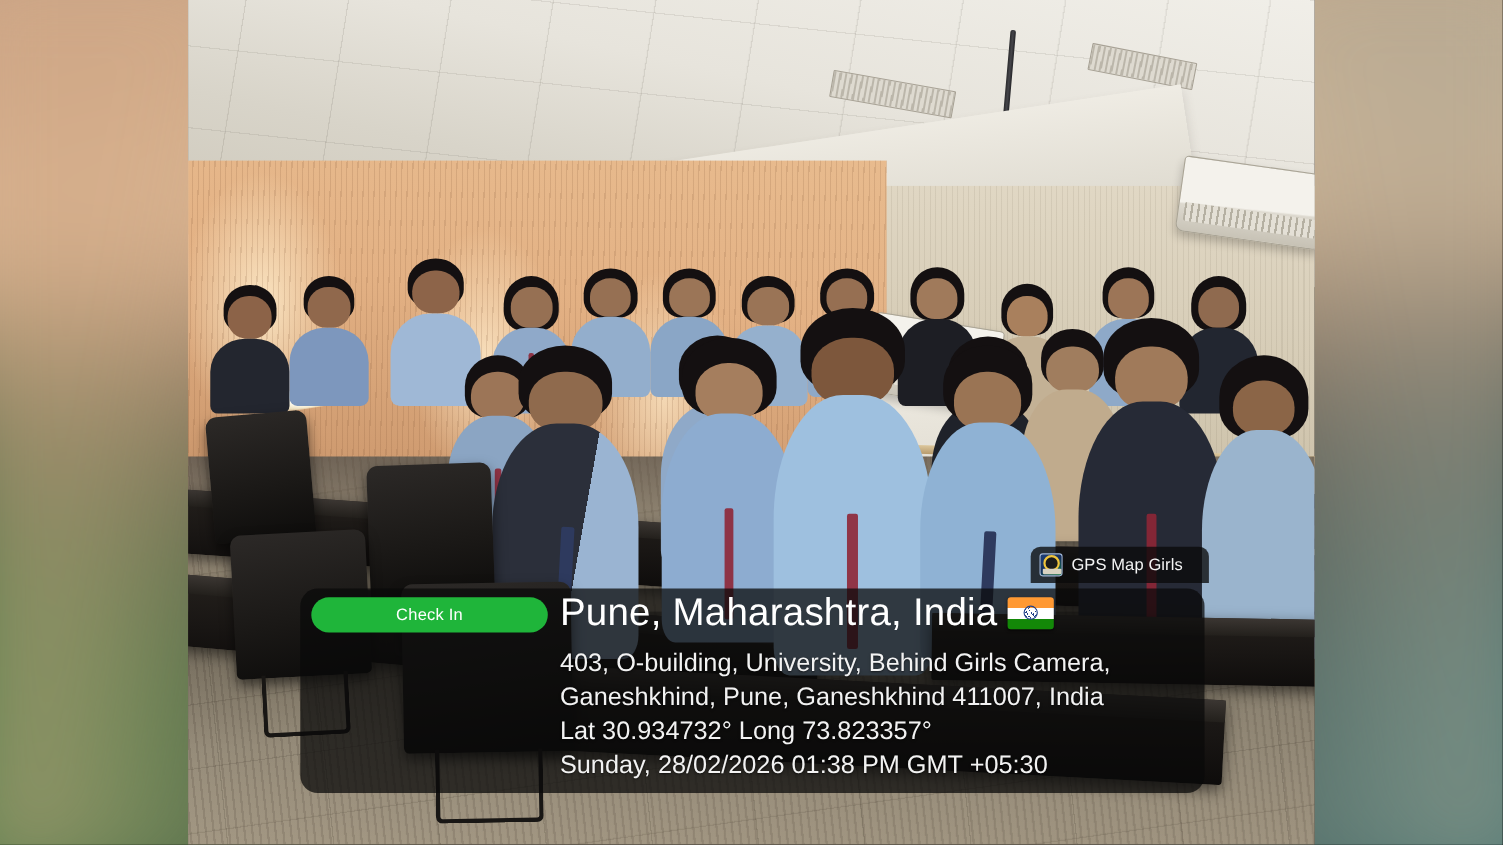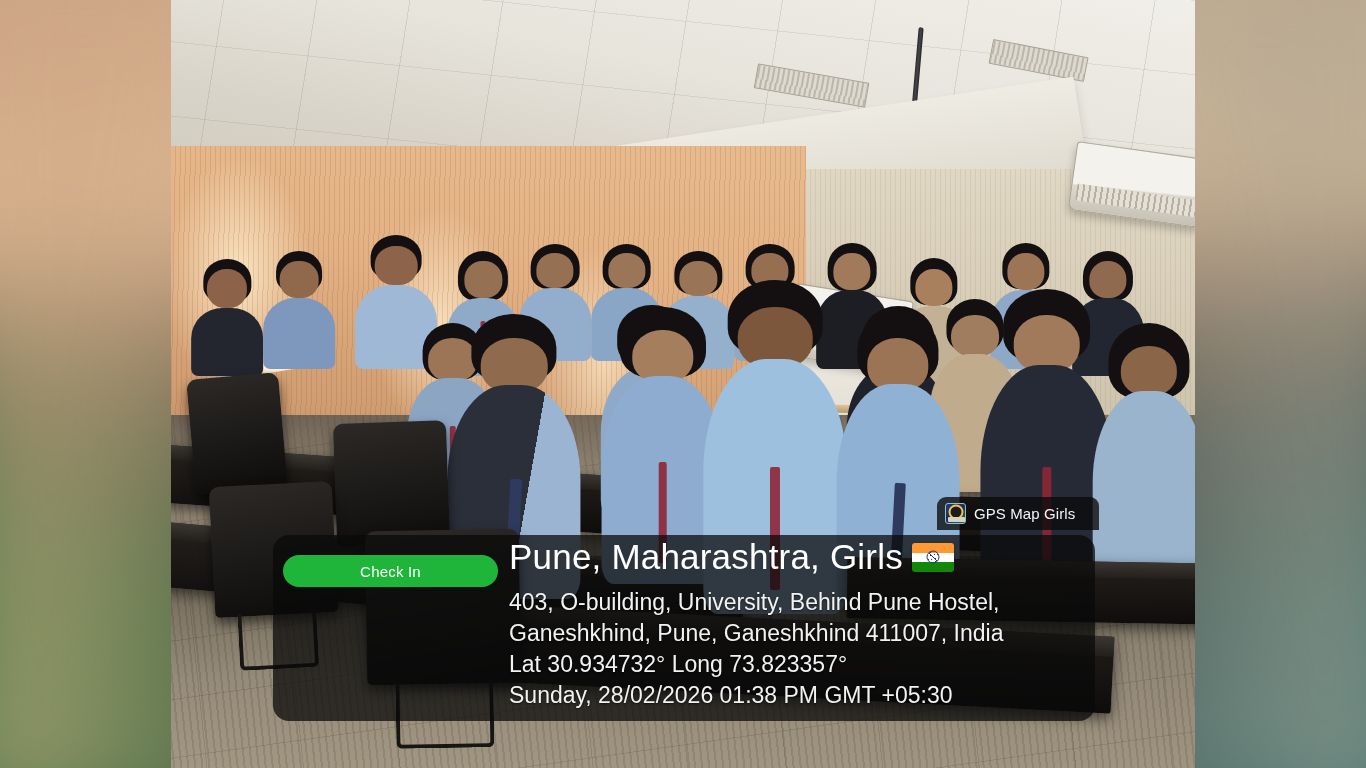--- a/index.html
+++ b/index.html
@@ -224,21 +224,21 @@
   
   .overlay{
     position:absolute; left:273px; top:535px; width:822px; height:186px;
     background:rgba(10,10,10,.74);
     border-radius:16px;
   }
   .checkin{
     position:absolute; left:10px; top:8px; width:215px; height:32px;
     background:#1fb53a; border-radius:16px;
     display:flex; align-items:center; justify-content:center;
-    color:#ffffff; font-size:15px; letter-spacing:.2px;margin-top:12px;
+    color:#ffffff; font-size:15px; letter-spacing:.2px;
   }
   .place{
     position:absolute; left:236px; top:2px;
     color:#ffffff; font-size:35px; font-weight:300; letter-spacing:.2px;
     white-space:nowrap; display:flex; align-items:center; gap:9px;
   }
   .flag{
     display:inline-block; width:42px; height:29px; border-radius:3px;
     background:linear-gradient(180deg,#ff9933 0 33.33%,#ffffff 33.33% 66.66%,#138808 66.66% 100%);
     position:relative; box-shadow:0 1px 2px rgba(0,0,0,.5);
@@ -479,25 +479,25 @@
 
   <div class="watermark">
     <div class="wm-icon"></div>
     <span class="wm-label">GPS Map Girls</span>
   </div>
 
   <div class="overlay">
     <div class="checkin">Check In</div>
 
     <div class="place">
-      <span>Pune, Maharashtra, Girls</span>
+      <span>Pune, Maharashtra, India</span>
       <span class="flag"></span>
     </div>
 
     <div class="lines">
-      <div>403, O-building, University, Behind Pune Hostel,</div>
+      <div>403, O-building, University, Behind Girls Camera,</div>
       <div>Ganeshkhind, Pune, Ganeshkhind 411007, India</div>
       <div>Lat 30.934732° Long 73.823357°</div>
       <div>Sunday, 28/02/2026 01:38 PM GMT +05:30</div>
     </div>
   </div>
 
 </div>
 
 </body></html>

